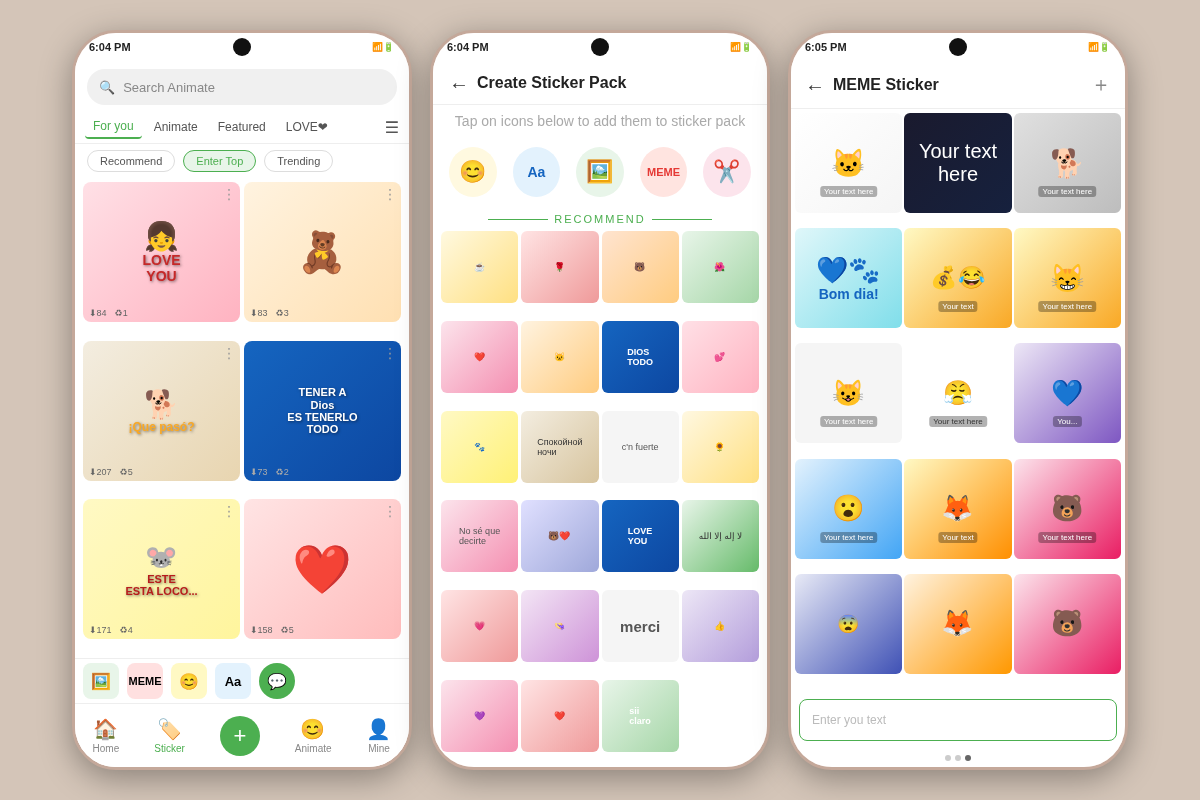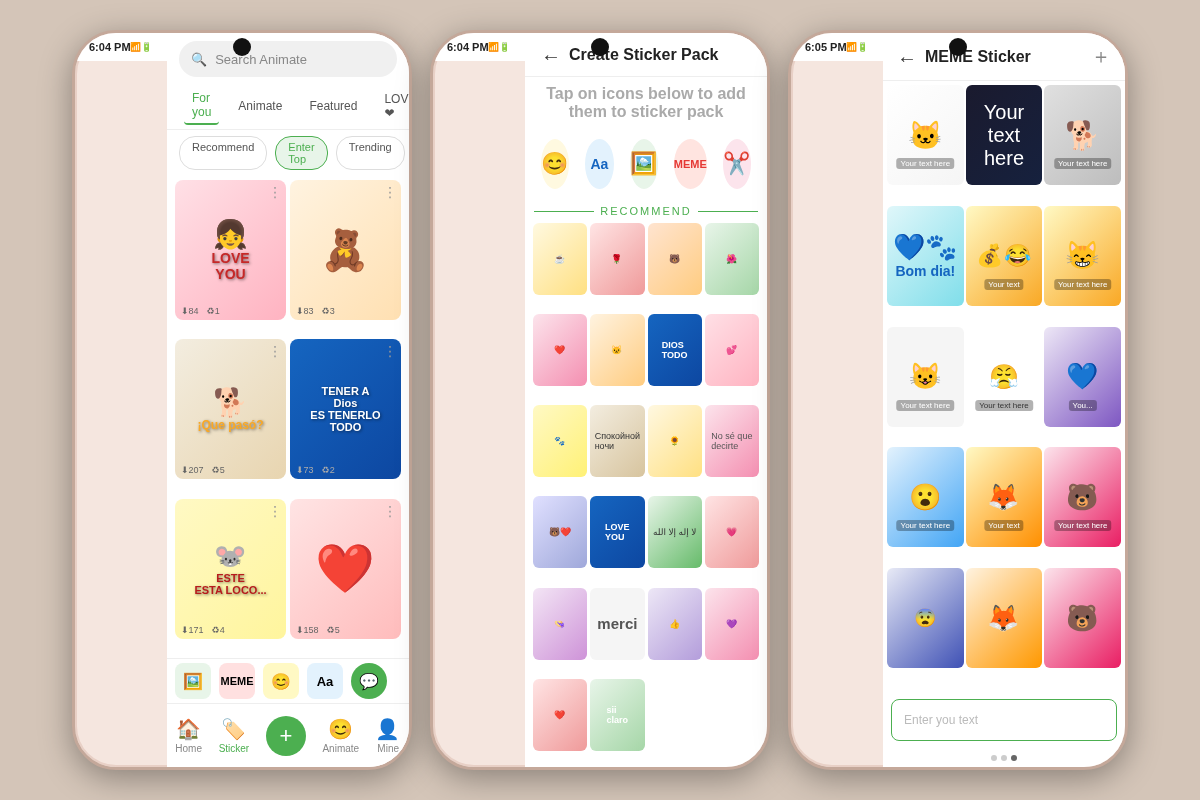--- a/index.html
+++ b/index.html
@@ -17,20 +17,21 @@
 
     
     .phone {
       width: 340px;
       height: 740px;
       background: #f5e6df;
       border-radius: 44px;
       border: 3px solid #c4a89a;
       box-shadow: 0 8px 32px rgba(0,0,0,0.35), inset 0 0 0 2px #e8d0c6;
       display: flex;
+      flex-direction: column;
       overflow: hidden;
       position: relative;
     }
 
     
     .status-bar {
       height: 28px;
       background: #fff;
       display: flex;
       align-items: center;
@@ -84,21 +85,20 @@
       border-bottom: 1px solid #eee;
       background: #fff;
     }
     .p1-tab {
       font-size: 12px;
       padding: 4px 8px;
       border-radius: 4px;
       cursor: pointer;
       color: #555;
       font-weight: 500;
-      margin-left: 7px;
     }
     .p1-tab.active { color: #4CAF50; border-bottom: 2px solid #4CAF50; }
     .p1-tab-more { margin-left: auto; color: #555; font-size: 16px; }
 
     .p1-filter {
       display: flex;
       gap: 8px;
       padding: 6px 12px;
       background: #fff;
     }
@@ -203,26 +203,25 @@
     .p2-header {
       display: flex;
       align-items: center;
       padding: 10px 16px;
       background: #fff;
       border-bottom: 1px solid #eee;
     }
     .p2-back { font-size: 20px; cursor: pointer; color: #333; margin-right: 8px; }
     .p2-title { font-size: 16px; font-weight: 600; color: #222; }
     .p2-subtitle {
-      font-size: 16px;
+      font-size: 14px;
       color: #aaa;
       text-align: center;
       padding: 8px 16px;
       background: #fff;
-      font-weight: bold;
     }
     .p2-icons-row {
       display: flex;
       justify-content: center;
       gap: 16px;
       padding: 10px 16px;
       background: #fff;
     }
     .p2-icon-btn {
       width: 50px; height: 50px;
@@ -573,20 +572,21 @@
       <div class="p2-sticker-item s2-1">☕</div>
       <div class="p2-sticker-item s2-2">🌹</div>
       <div class="p2-sticker-item s2-3">🐻</div>
       <div class="p2-sticker-item s2-5">🌺</div>
       <div class="p2-sticker-item s2-6">❤️</div>
       <div class="p2-sticker-item s2-7">🐱</div>
       <div class="p2-sticker-item s2-8" style="font-size:9px;color:#555;font-weight:600;background:linear-gradient(135deg,#1565c0,#0d47a1);color:#fff;">DIOS<br>TODO</div>
       <div class="p2-sticker-item s2-9">💕</div>
       <div class="p2-sticker-item s2-10">🐾</div>
       <div class="p2-sticker-item s2-11" style="font-size:9px;color:#333;">Спокойной<br>ночи</div>
+      <div class="p2-sticker-item s2-12" style="font-size:9px;color:#555;">c'n fuerte</div>
       <div class="p2-sticker-item s2-13">🌻</div>
       <div class="p2-sticker-item s2-14" style="font-size:9px;color:#555;">No sé que<br>decirte</div>
       <div class="p2-sticker-item s2-15">🐻❤️</div>
       <div class="p2-sticker-item s2-16" style="font-size:9px;color:#fff;font-weight:700;">LOVE<br>YOU</div>
       <div class="p2-sticker-item s2-17" style="font-size:9px;color:#333;">لا إله إلا الله</div>
       <div class="p2-sticker-item s2-18">💗</div>
       <div class="p2-sticker-item s2-19">👒</div>
       <div class="p2-sticker-item s2-20">merci</div>
       <div class="p2-sticker-item s2-21">👍</div>
       <div class="p2-sticker-item s2-22">💜</div>

